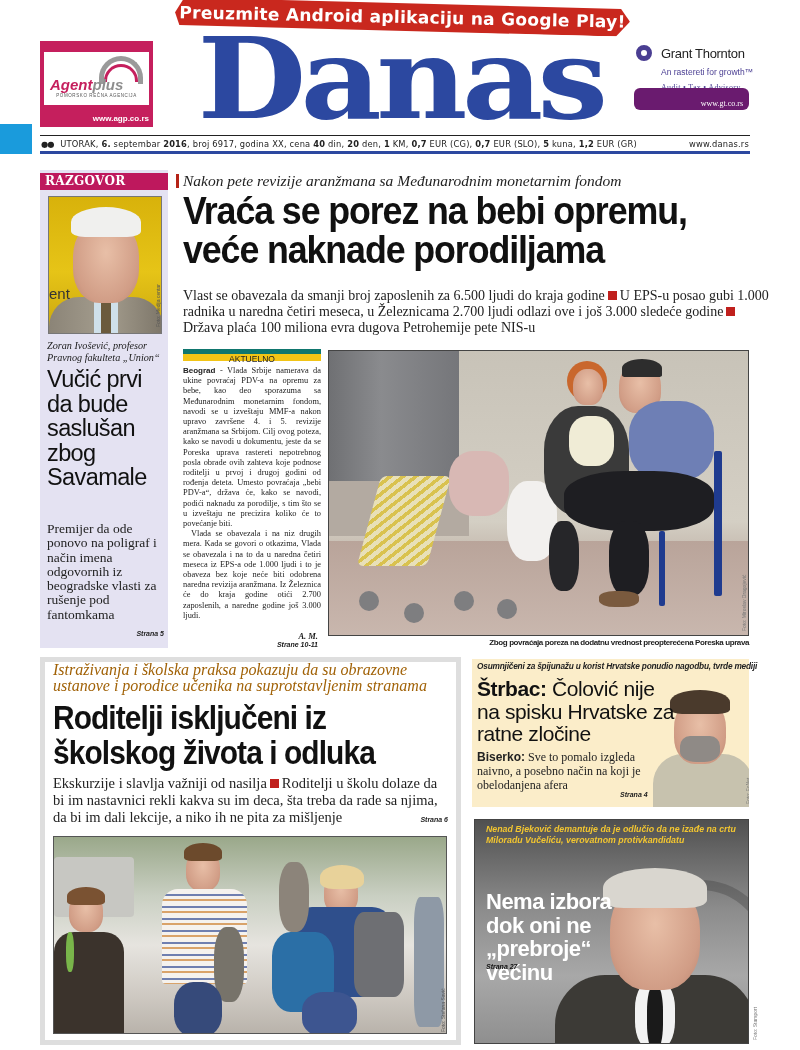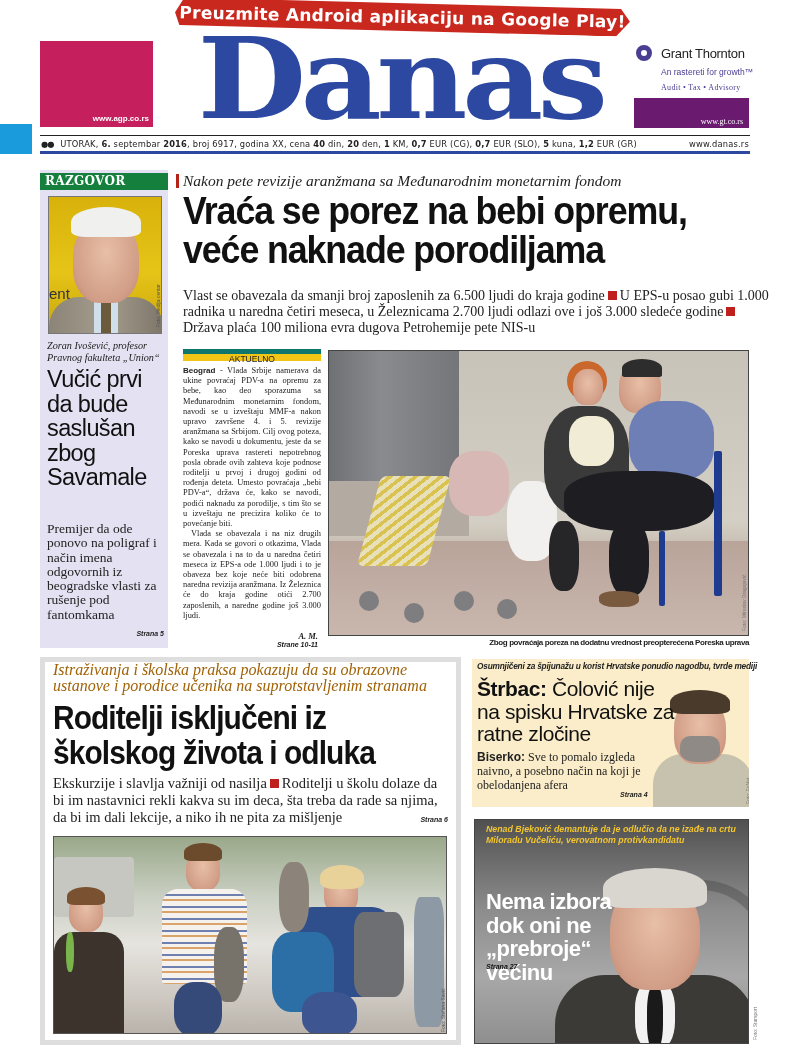--- a/index.html
+++ b/index.html
@@ -63,21 +63,21 @@
   }
   #gt-ad .tag {
     position: absolute; left: 28px; top: 27px; font-family: "Liberation Sans", sans-serif;
     font-size: 8.5px; color: #4a3e92; white-space: nowrap;
   }
   #gt-ad .services {
     position: absolute; left: 28px; top: 43px; font-family: "Liberation Serif", serif;
     font-size: 8px; color: #4a3e92; white-space: nowrap; letter-spacing: 0.3px;
   }
   #gt-ad .bar {
-    position: absolute; left: 1px; top: 58px; width: 115px; height: 30px; background: #6a1b6f;
+    position: absolute; left: 1px; top: 48px; width: 115px; height: 22px; background: #6a1b6f; border-radius: 6px;
   }
   #gt-ad .url {
     position: absolute; right: 6px; bottom: 2px; font-family: "Liberation Serif", serif;
     font-size: 8px; color: #fff;
   }
 
   #edge-marker { left: 0; top: 124px; width: 32px; height: 30px; background: #1a9bdc; }
 
   #dateline {
     left: 40px; top: 135px; width: 710px; height: 19px;
@@ -87,21 +87,21 @@
     letter-spacing: 0.2px;
   }
   #dateline b { font-weight: bold; }
   #dateline .dots { letter-spacing: -1px; margin-right: 4px; }
 
   
   #razgovor-box {
     left: 40px; top: 170px; width: 128px; height: 478px; background: #e4e2f2;
   }
   #razgovor-label {
-    left: 40px; top: 173px; width: 128px; height: 17px; background: #15803d;
+    left: 40px; top: 173px; width: 128px; height: 17px; background: #be185d;
     color: #fff; font-family: "DejaVu Serif", serif; font-weight: bold; font-size: 12px;
     line-height: 17px; padding-left: 5px; letter-spacing: 0.3px;
   }
   #razgovor-photo {
     left: 48px; top: 196px; width: 114px; height: 138px;
     background: linear-gradient(180deg, #d8b20b 0%, #e6c417 55%, #c9a60f 100%);
     overflow: hidden; border: 1px solid #777;
   }
   .face {
     position: absolute; border-radius: 45% 45% 40% 40%;
@@ -248,20 +248,26 @@
   #bjek-page {
     left: 486px; top: 963px; font-family: "Liberation Sans", sans-serif; font-weight: bold; font-style: italic; font-size: 7px; color: #111;
   }
 </style>
 </head>
 <body>
 
 <div id="android-banner" class="abs">Preuzmite Android aplikaciju na Google Play!</div>
 
 <div id="agent-ad" class="abs">
+  <div class="inner">
+    <div class="arc"></div>
+    <div class="arc2"></div>
+    <div class="brand"><span>Agent</span><span class="plus">plus</span></div>
+    <div class="sub">POMORSKO REČNA AGENCIJA</div>
+  </div>
   <div class="url">www.agp.co.rs</div>
 </div>
 
 <div id="logo" class="abs">Danas</div>
 
 <div id="gt-ad" class="abs">
   <div class="ring"></div>
   <div class="name">Grant Thornton</div>
   <div class="tag">An rastereti for growth™</div>
   <div class="services">Audit • Tax • Advisory</div>

